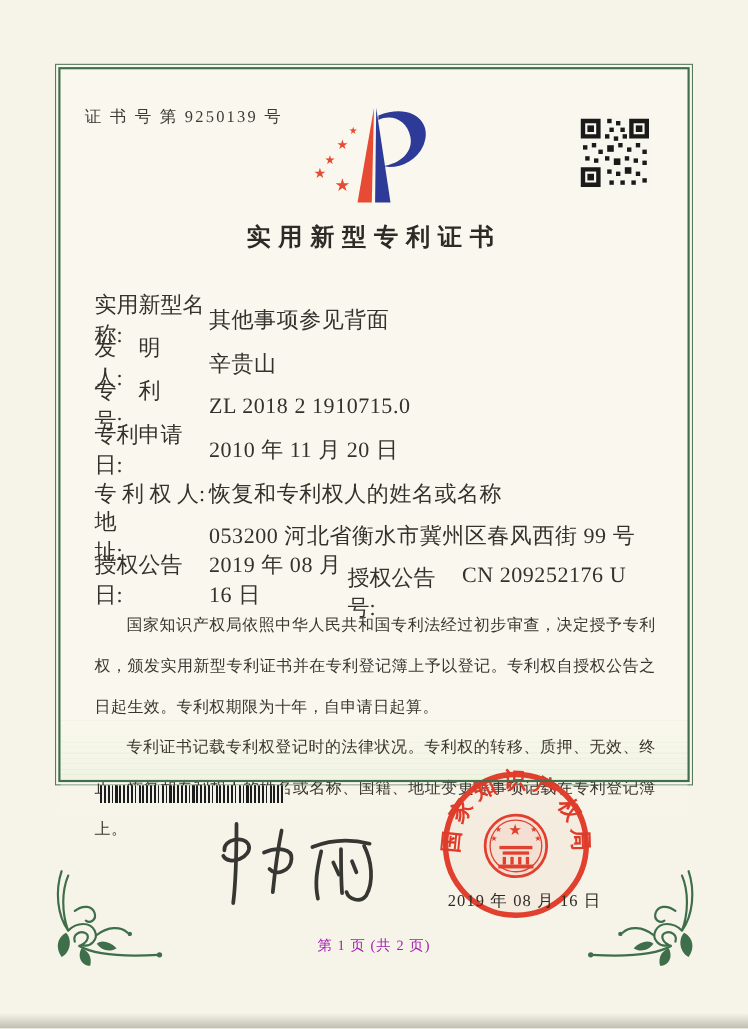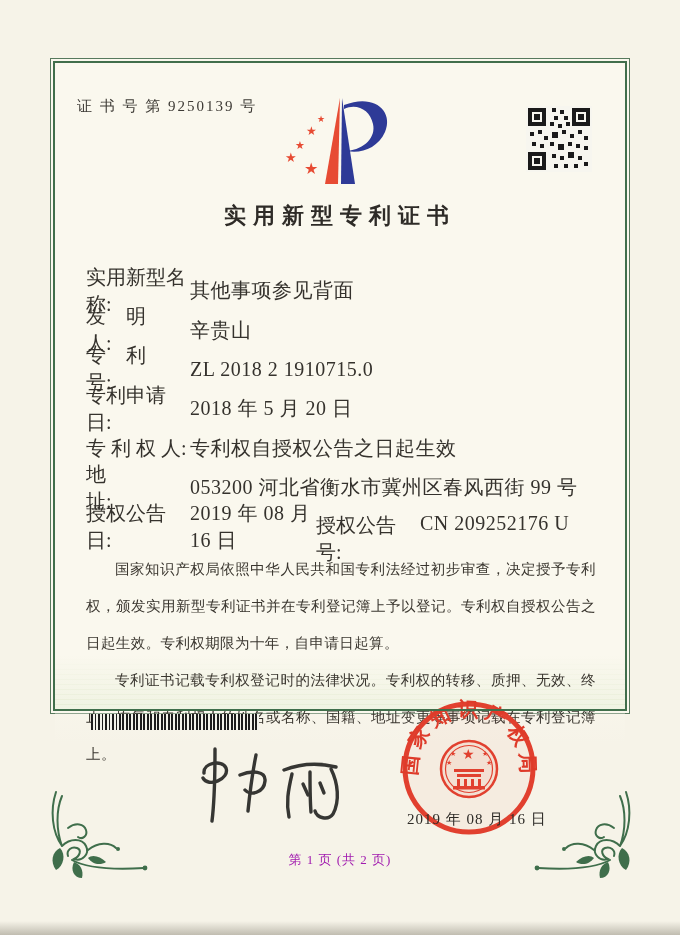--- a/index.html
+++ b/index.html
@@ -166,25 +166,25 @@
       <div class="field-row">
         <span class="field-label">发　明　人:</span>
         <span class="field-value">辛贵山</span>
       </div>
       <div class="field-row">
         <span class="field-label">专　利　号:</span>
         <span class="field-value">ZL 2018 2 1910715.0</span>
       </div>
       <div class="field-row">
         <span class="field-label">专利申请日:</span>
-        <span class="field-value">2018 年 5 月 20 日</span>
+        <span class="field-value">2010 年 11 月 20 日</span>
       </div>
       <div class="field-row">
         <span class="field-label">专 利 权 人:</span>
-        <span class="field-value">专利权自授权公告之日起生效</span>
+        <span class="field-value">恢复和专利权人的姓名或名称</span>
       </div>
       <div class="field-row">
         <span class="field-label">地　　　址:</span>
         <span class="field-value">053200 河北省衡水市冀州区春风西街 99 号</span>
       </div>
       <div class="field-row dual">
         <span class="sub1">
           <span class="field-label">授权公告日:</span>
           <span class="field-value">2019 年 08 月 16 日</span>
         </span>

